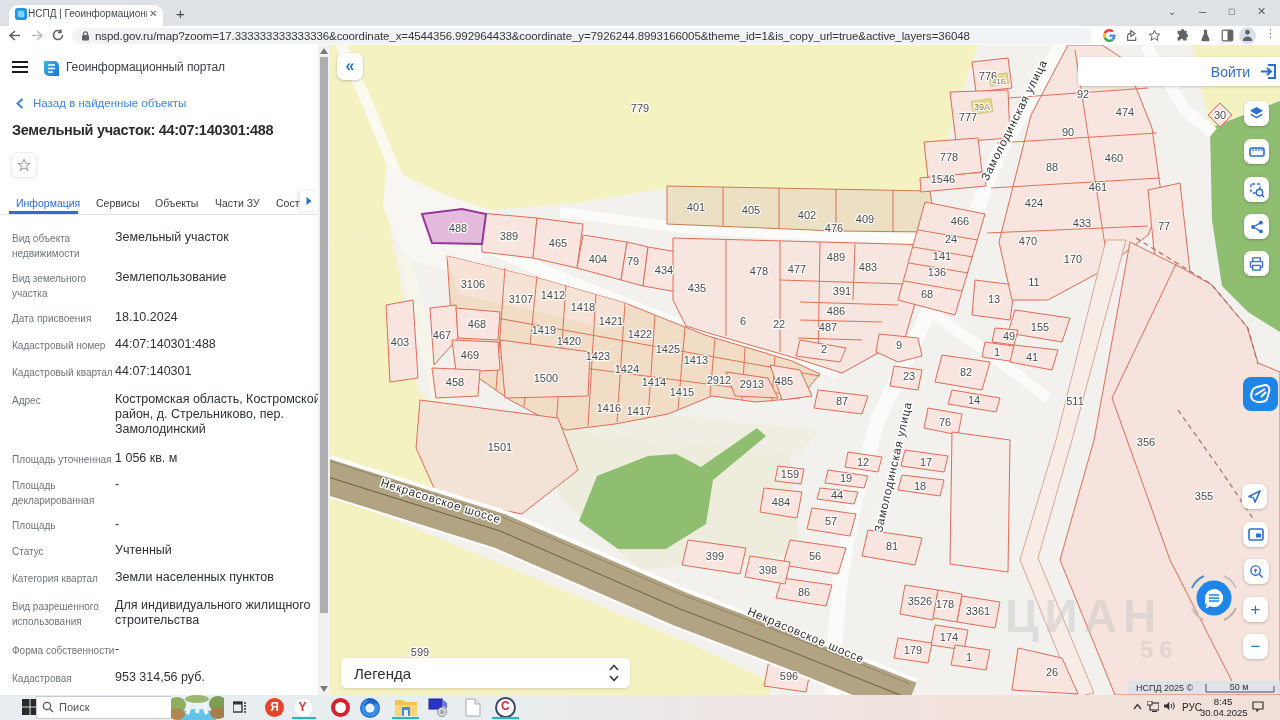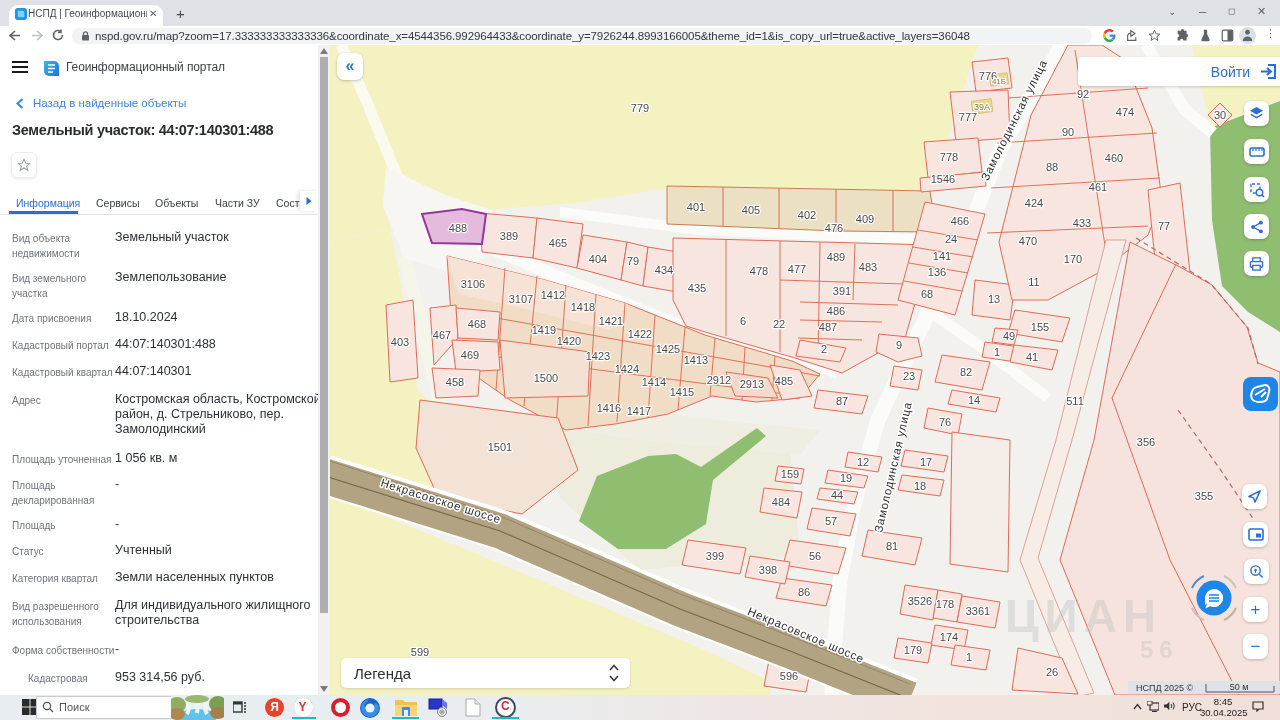--- a/index.html
+++ b/index.html
@@ -441,41 +441,41 @@
     </svg>
 <div style="position:absolute;left:9px;top:166px;width:69px;height:3px;background:#2b6fd4"></div>
 <div style="position:absolute;left:0;top:169px;width:318px;height:1px;background:#e4e4e4"></div>
 
 <div class="lbl" style="left:12px;top:186px">Вид объекта<br>недвижимости</div>
     <div class="val" style="left:115px;top:185px">Земельный участок</div>
 <div class="lbl" style="left:12px;top:226px">Вид земельного<br>участка</div>
     <div class="val" style="left:115px;top:225px">Землепользование</div>
 <div class="lbl" style="left:12px;top:266px">Дата присвоения</div>
     <div class="val" style="left:115px;top:265px">18.10.2024</div>
-<div class="lbl" style="left:12px;top:293px">Кадастровый портал</div>
+<div class="lbl" style="left:12px;top:293px">Кадастровый номер</div>
     <div class="val" style="left:115px;top:292px">44:07:140301:488</div>
 <div class="lbl" style="left:12px;top:320px">Кадастровый квартал</div>
     <div class="val" style="left:115px;top:319px">44:07:140301</div>
 <div class="lbl" style="left:12px;top:348px">Адрес</div>
     <div class="val" style="left:115px;top:347px">Костромская область, Костромской<br>район, д. Стрельниково, пер.<br>Замолодинский</div>
 <div class="lbl" style="left:12px;top:407px">Площадь уточненная</div>
     <div class="val" style="left:115px;top:406px">1 056 кв. м</div>
 <div class="lbl" style="left:12px;top:433px">Площадь<br>декларированная</div>
     <div class="val" style="left:115px;top:432px">-</div>
 <div class="lbl" style="left:12px;top:473px">Площадь</div>
     <div class="val" style="left:115px;top:472px">-</div>
 <div class="lbl" style="left:12px;top:499px">Статус</div>
     <div class="val" style="left:115px;top:498px">Учтенный</div>
 <div class="lbl" style="left:12px;top:526px">Категория квартал</div>
     <div class="val" style="left:115px;top:525px">Земли населенных пунктов</div>
 <div class="lbl" style="left:12px;top:554px">Вид разрешенного<br>использования</div>
     <div class="val" style="left:115px;top:553px">Для индивидуального жилищного<br>строительства</div>
 <div class="lbl" style="left:12px;top:598px">Форма собственности</div>
     <div class="val" style="left:115px;top:597px">-</div>
-<div class="lbl" style="left:28px;top:626px">Кадастровая</div>
+<div class="lbl" style="left:12px;top:626px">Кадастровая</div>
     <div class="val" style="left:115px;top:625px">953 314,56 руб.</div>
 </div>
 <div id="sbar"></div>
 <div id="sthumb"></div>
 <svg style="position:absolute;left:320px;top:48px" width="8" height="6" viewBox="0 0 8 6">
     <path d="M4,0 L8,6 H0 Z" fill="#7a7a7a"></path>
   </svg>
 <svg style="position:absolute;left:320px;top:686px" width="8" height="6" viewBox="0 0 8 6">
     <path d="M4,6 L8,0 H0 Z" fill="#7a7a7a"></path>
   </svg>

